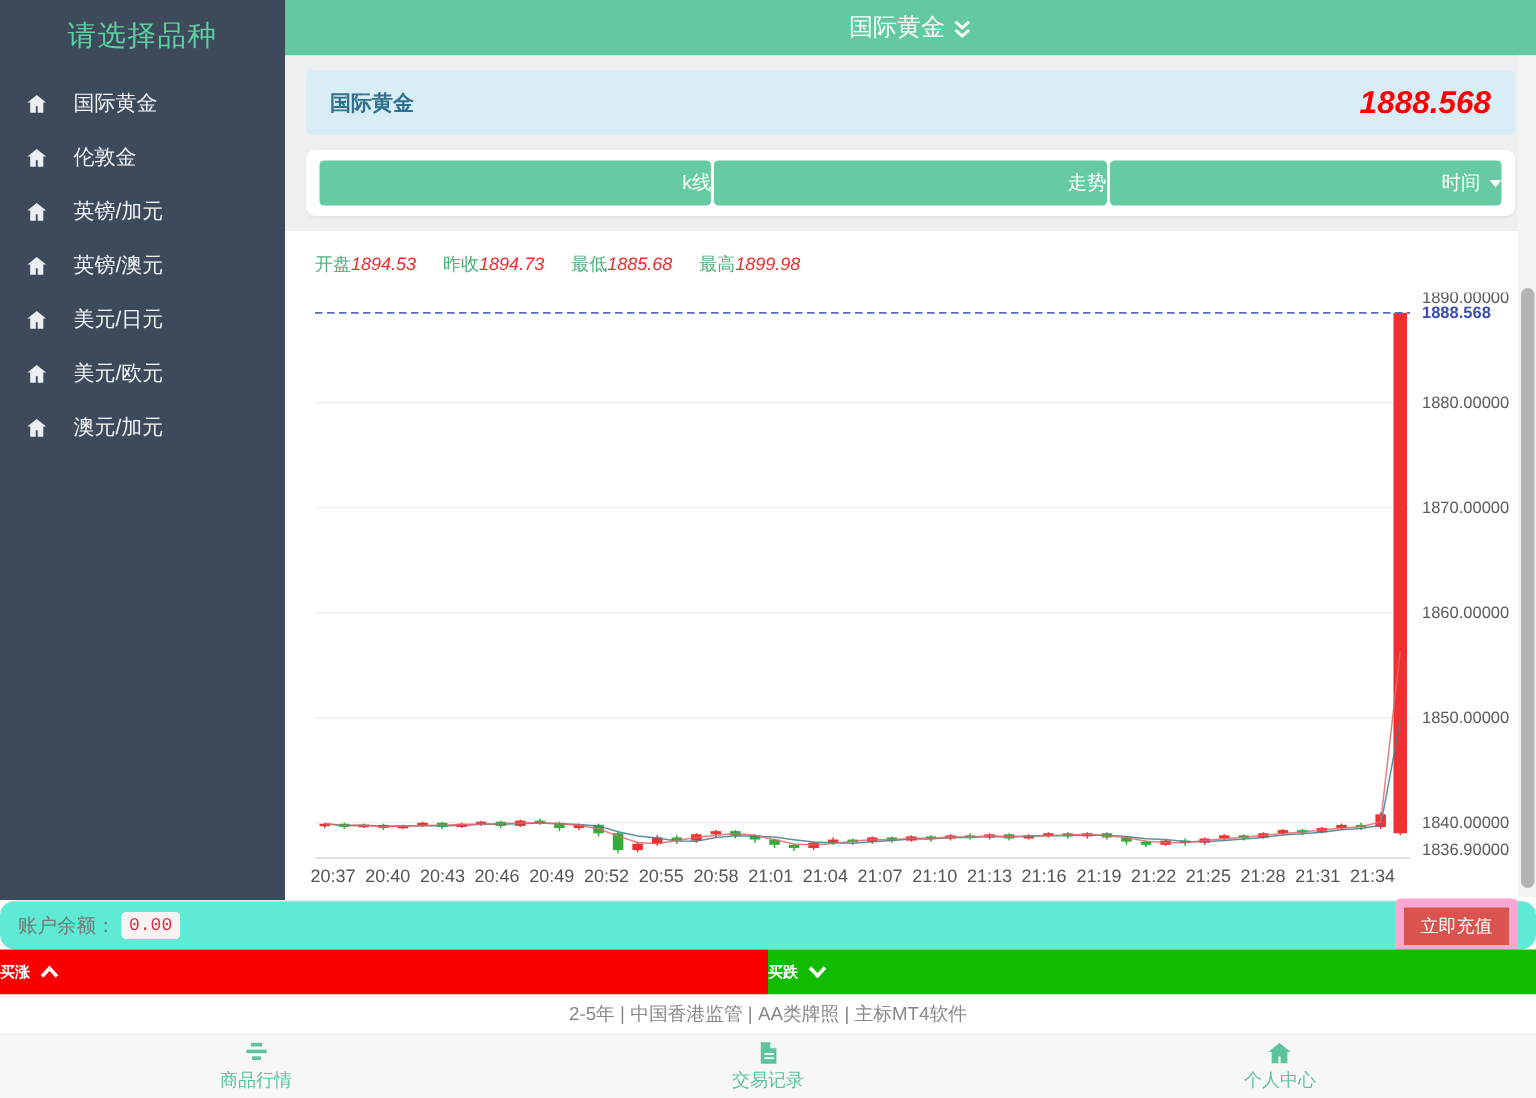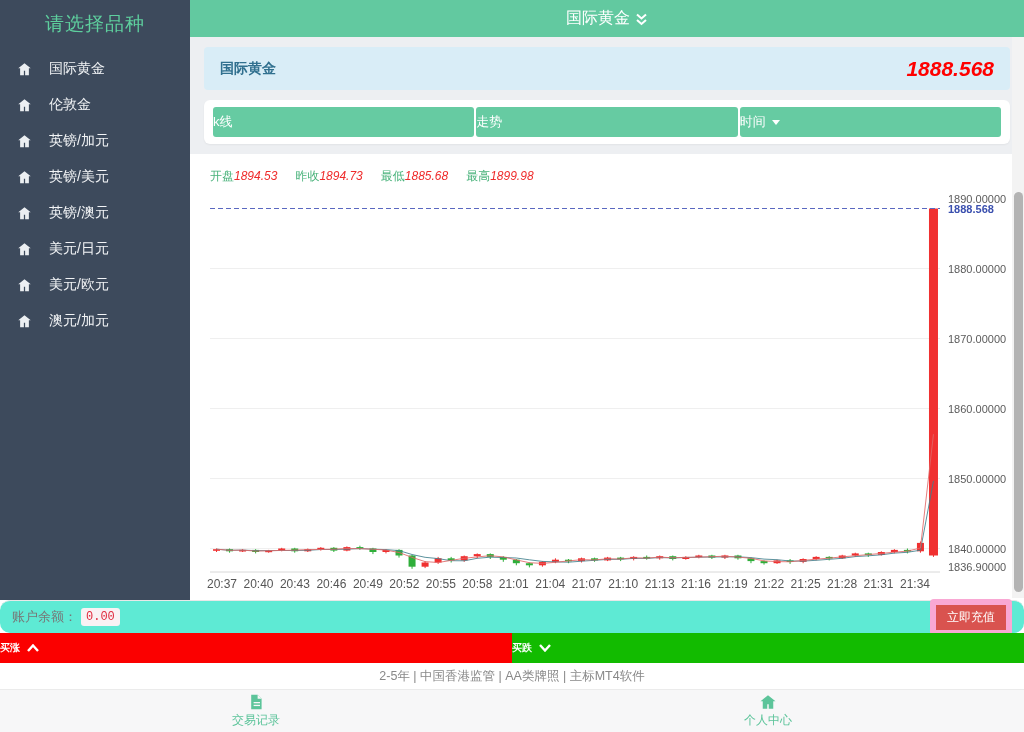--- a/index.html
+++ b/index.html
@@ -19,21 +19,21 @@
   .topbar { position:absolute; left:190px; top:0; right:0; height:37px; background:#62c9a0; display:flex; align-items:center; justify-content:center; }
   .topbar-title { color:#fff; font-size:16px; display:flex; align-items:center; gap:5px; cursor:pointer; }
 
   
   .main { position:absolute; left:190px; top:37px; right:0; height:563px; background:#edeff2; overflow:hidden; }
   .quote-card { margin:10px 14px 0; height:43px; background:#d9edf7; border-radius:4px; display:flex; align-items:center; justify-content:space-between; padding:0 16px; }
   .quote-name { color:#31708f; font-size:14px; font-weight:bold; }
   .quote-price { color:#ff0000; font-size:21px; font-weight:bold; font-style:italic; }
 
   .tabs-card { margin:10px 14px 0; background:#fff; border-radius:6px; padding:7px 8px; display:flex; box-shadow:0 1px 2px rgba(0,0,0,.05); }
-  .tab-btn { flex:1; margin:0 1px; height:30px; background:#66cba2; color:#fff; font-size:13px; border:none; border-radius:3px; display:flex; align-items:center; justify-content:flex-start; gap:6px; cursor:pointer; }
+  .tab-btn { flex:1; margin:0 1px; height:30px; background:#66cba2; color:#fff; font-size:13px; border:none; border-radius:3px; display:flex; align-items:center; justify-content:flex-end; gap:6px; cursor:pointer; }
   .caret { width:0; height:0; border-left:4px solid transparent; border-right:4px solid transparent; border-top:5px solid #fff; }
 
   .chart-card { margin-top:10px; background:#fff; height:446px; position:relative; }
   .ohlc { padding:14px 0 0 20px; font-size:12px; display:flex; gap:18px; }
   .ohlc-label { color:#48b27a; }
   .ohlc-value { color:#ef2b2b; font-style:italic; }
 
   .plot-wrap { position:relative; margin-top:10px; height:402px; }
   #candle-svg { position:absolute; left:20px; top:0; width:730px; height:378px; }
   .y-gutter { position:absolute; left:755px; top:0; width:74px; height:378px; overflow:hidden; }
@@ -87,28 +87,20 @@
           </span>
         <span>伦敦金</span>
       </div>
       <div class="side-item">
         <span class="ic">
             <svg viewBox="0 0 24 24">
               <path d="M12 2 2 10h3v11h6v-7h2v7h6V10h3z"></path>
             </svg>
           </span>
         <span>英镑/加元</span>
-      </div>
-      <div class="side-item">
-        <span class="ic">
-            <svg viewBox="0 0 24 24">
-              <path d="M12 2 2 10h3v11h6v-7h2v7h6V10h3z"></path>
-            </svg>
-          </span>
-        <span>英镑/美元</span>
       </div>
       <div class="side-item">
         <span class="ic">
             <svg viewBox="0 0 24 24">
               <path d="M12 2 2 10h3v11h6v-7h2v7h6V10h3z"></path>
             </svg>
           </span>
         <span>英镑/澳元</span>
       </div>
       <div class="side-item">
@@ -359,20 +351,28 @@
       <svg width="12" height="8" viewBox="0 0 12 8" fill="none" stroke="#fff" stroke-width="2.4">
           <path d="M1 1 6 6.5 11 1"></path>
         </svg>
     </button>
   </div>
 
   <div class="footer-line">2-5年 | 中国香港监管 | AA类牌照 | 主标MT4软件</div>
 
   <nav class="bottom-nav">
     <div class="nav-item">
+      <svg viewBox="0 0 24 20">
+          <rect x="7" y="1" width="10" height="3.2"></rect>
+          <rect x="3" y="7" width="18" height="3.2"></rect>
+          <rect x="8" y="13" width="8" height="3.2"></rect>
+        </svg>
+      <span>商品行情</span>
+    </div>
+    <div class="nav-item">
       <svg viewBox="0 0 20 20">
           <path d="M4 1h8l5 5v13H4z"></path>
           <path d="M12 1v5h5z" fill="#f7f7f8"></path>
           <rect x="7" y="10" width="8" height="1.6" fill="#f7f7f8"></rect>
           <rect x="7" y="13.5" width="8" height="1.6" fill="#f7f7f8"></rect>
         </svg>
       <span>交易记录</span>
     </div>
     <div class="nav-item">
       <svg viewBox="0 0 24 20">

